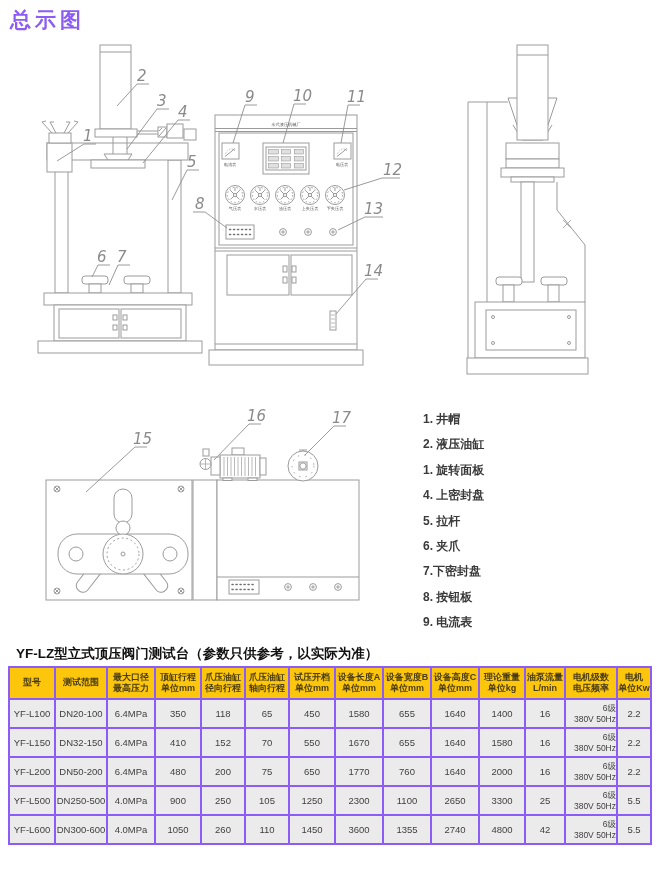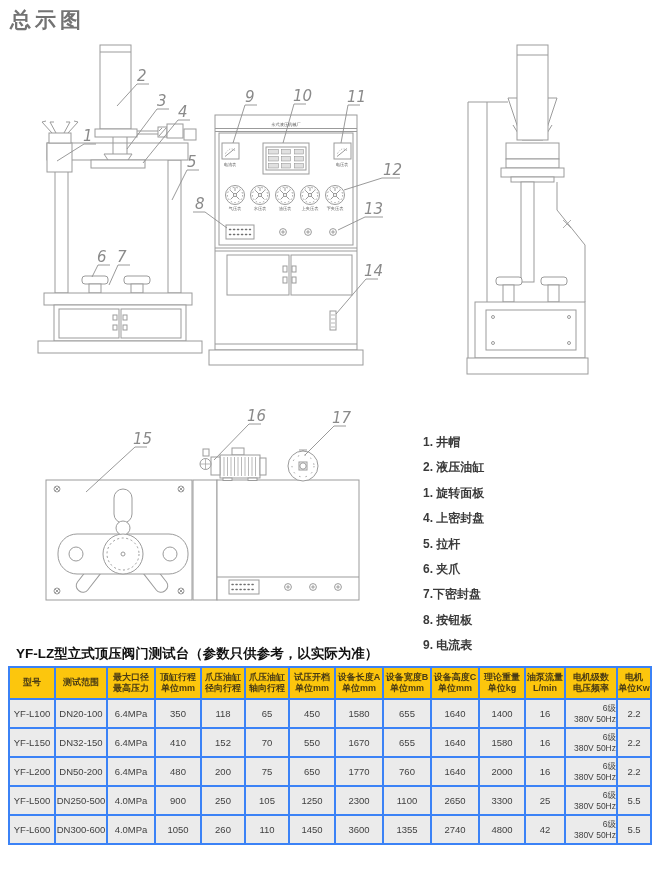--- a/index.html
+++ b/index.html
@@ -1,30 +1,30 @@
 <!DOCTYPE html>
 <html><head>
 <meta charset="utf-8">
 <style>
   html,body{margin:0;padding:0;background:#fff;}
   .page{position:relative;width:660px;height:887px;background:#fff;overflow:hidden;
         font-family:"Liberation Sans","DejaVu Sans",sans-serif;}
   .page-title{position:absolute;left:10px;top:6px;font-size:21px;font-weight:bold;
-        color:#737373;letter-spacing:4px;}
+        color:#8b5cf6;letter-spacing:4px;}
   svg.diagram{position:absolute;left:0;top:0;z-index:0;}
   .callout-text{font-family:"DejaVu Sans",sans-serif;font-style:italic;font-size:15px;
         fill:#8a8a8a;stroke:none;}
   .tiny-label{font-family:"Liberation Sans",sans-serif;font-size:4.2px;fill:#555;stroke:none;}
-  .legend{position:absolute;left:423px;top:430px;z-index:1;display:flex;}
+  .legend{position:absolute;left:423px;top:407px;z-index:1;display:flex;}
   .legend ul{list-style:none;margin:0;padding:0;}
   .legend ul.col1{width:80px;}
   .legend li{height:25.4px;line-height:25.4px;font-size:12px;font-weight:bold;color:#3a3a3a;white-space:nowrap;}
   .table-title{position:absolute;left:16px;top:645px;font-size:13.5px;font-weight:bold;color:#111;z-index:1;}
   table.spec{position:absolute;left:8px;top:666px;width:644px;border-collapse:separate;
-        border-spacing:2px;table-layout:fixed;z-index:1;background:#3b82f6;}
+        border-spacing:2px;table-layout:fixed;z-index:1;background:#8b5cf6;}
   table.spec th{background:#fcc60d;color:#4a3c14;font-size:9px;font-weight:bold;
         height:30px;padding:0;text-align:center;vertical-align:middle;line-height:1.25;}
   table.spec td{background:#ebebeb;color:#3f3f3f;font-size:9.5px;height:27px;
         padding:0;text-align:center;vertical-align:middle;}
   table.spec td.motor div{font-size:8.5px;line-height:1.2;text-align:right;padding-left:5px;}
 </style>
 </head>
 <body>
 
 <div class="page">

